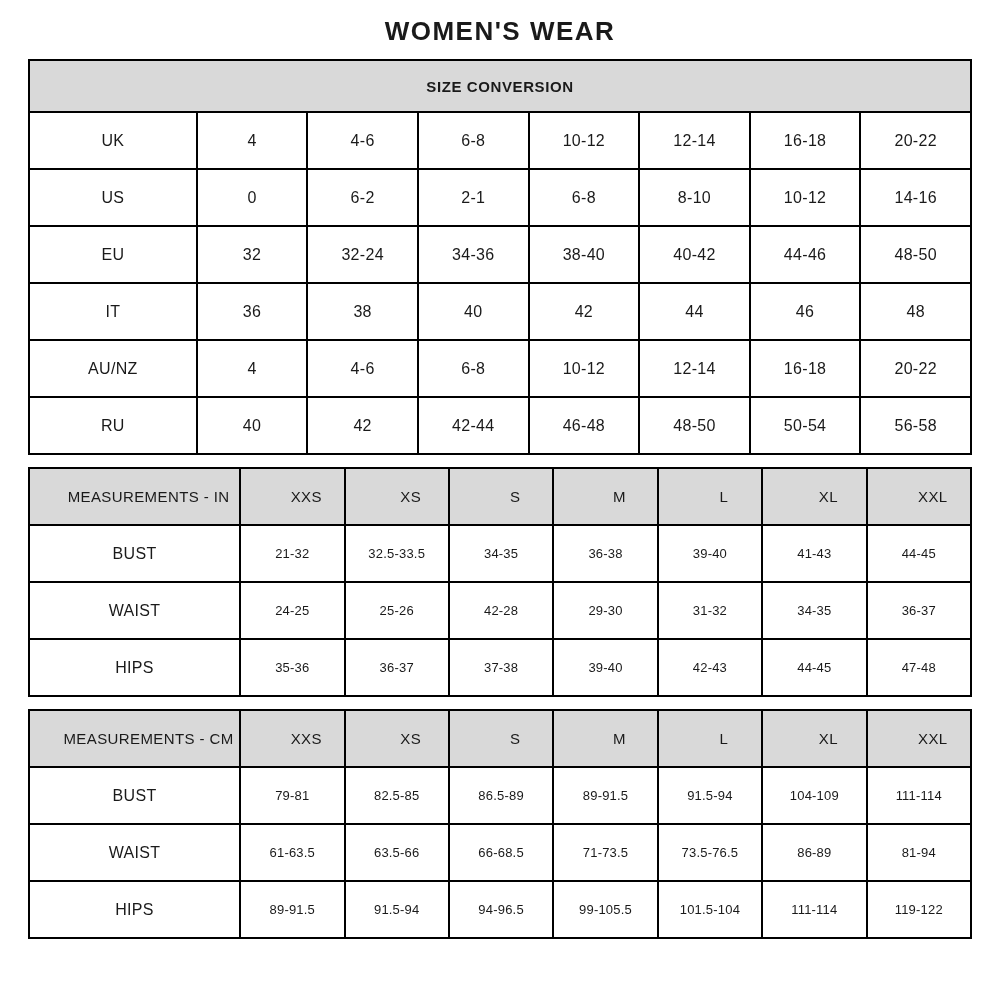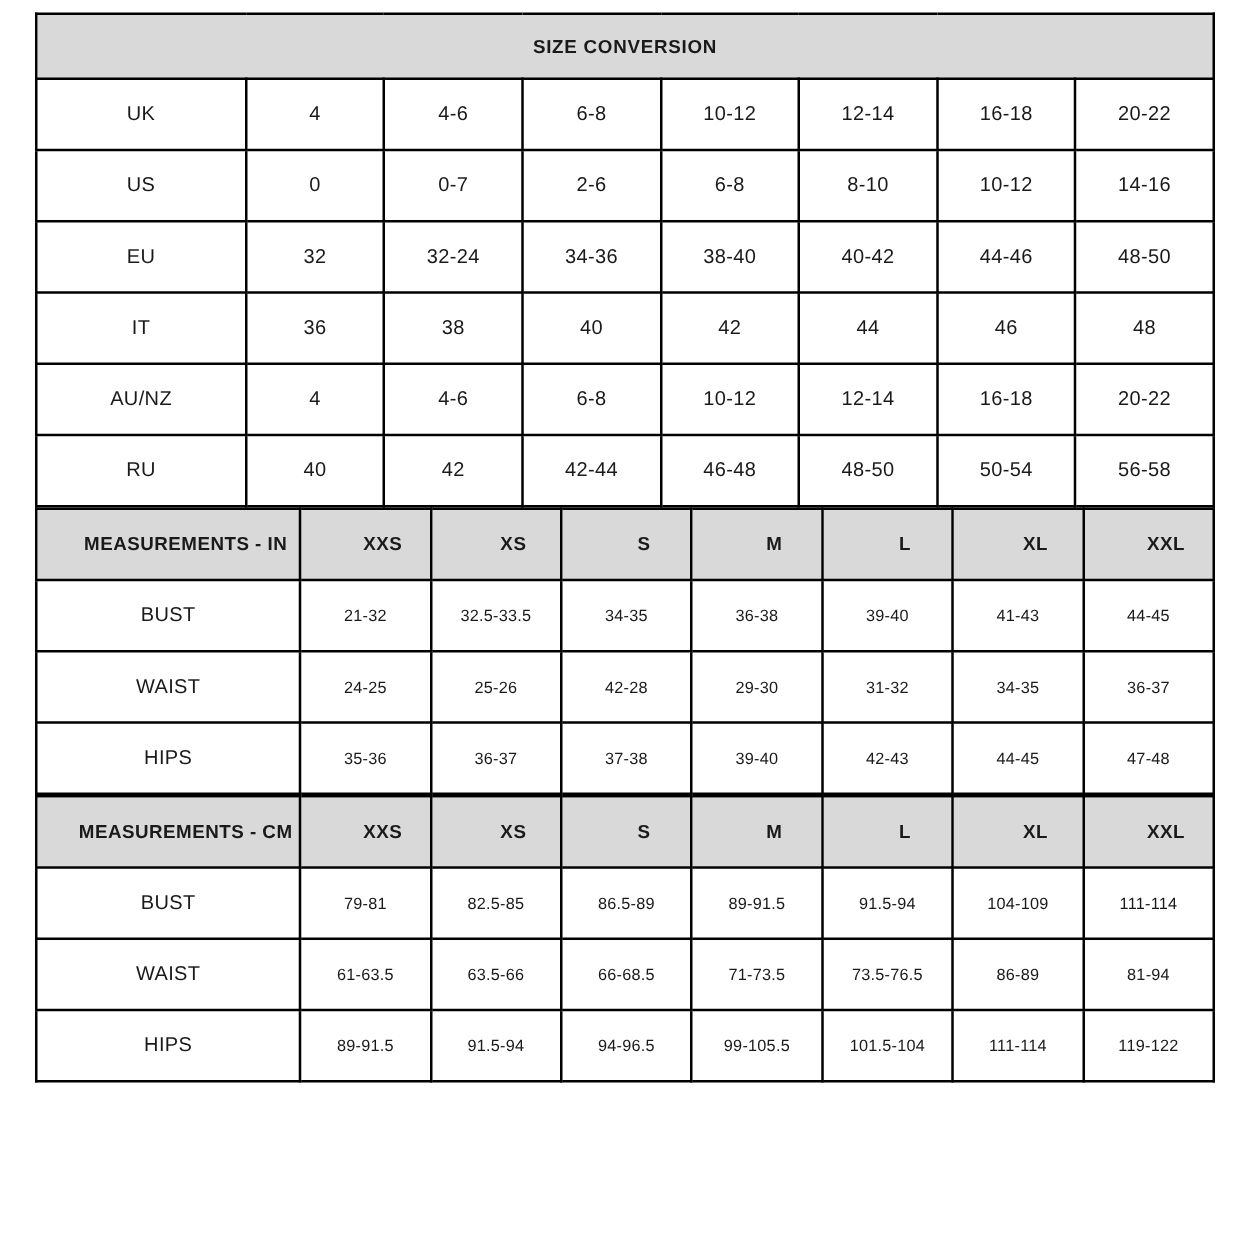--- a/index.html
+++ b/index.html
@@ -25,20 +25,21 @@
     text-align: center;
     font-size: 26px;
     font-weight: bold;
     letter-spacing: 1.5px;
     color: #1a1a1a;
   }
   table {
     width: 100%;
     border-collapse: collapse;
     table-layout: fixed;
+    margin-bottom: 12px;
   }
   table, td {
     border: 2px solid #000000;
   }
   td {
     text-align: center;
     vertical-align: middle;
     padding: 0 4px;
     overflow: hidden;
   }
@@ -54,40 +55,41 @@
     height: 55px;
     font-size: 16px;
     letter-spacing: 0.3px;
   }
   
   .t-meas td {
     height: 55px;
   }
   .t-meas .head-row td {
     background: #d9d9d9;
-    font-weight: bold;
+    font-weight: normal;
     font-size: 15px;
     letter-spacing: 0.4px;
     padding-left: 32px;
   }
   .t-meas td.row-label {
     font-size: 16px;
     letter-spacing: 0.3px;
   }
   .t-meas td.cell-value {
     font-size: 13px;
     letter-spacing: 0.2px;
     text-align: center;
   }
 </style>
 </head>
 <body>
 
 <div class="page">
 
+  <h1 class="page-title">WOMEN'S WEAR</h1>
 
   <table class="t-conv">
     <colgroup>
       <col style="width:17.8%">
       <col style="width:11.74%">
         <col style="width:11.74%">
         <col style="width:11.74%">
       <col style="width:11.74%">
         <col style="width:11.74%">
         <col style="width:11.74%">
@@ -103,22 +105,22 @@
           <td class="cell-value">4-6</td>
           <td class="cell-value">6-8</td>
           <td class="cell-value">10-12</td>
           <td class="cell-value">12-14</td>
           <td class="cell-value">16-18</td>
           <td class="cell-value">20-22</td>
         </tr>
         <tr>
           <td class="row-label">US</td>
           <td class="cell-value">0</td>
-          <td class="cell-value">0-7</td>
-          <td class="cell-value">2-6</td>
+          <td class="cell-value">6-2</td>
+          <td class="cell-value">2-1</td>
           <td class="cell-value">6-8</td>
           <td class="cell-value">8-10</td>
           <td class="cell-value">10-12</td>
           <td class="cell-value">14-16</td>
         </tr>
         <tr>
           <td class="row-label">EU</td>
           <td class="cell-value">32</td>
           <td class="cell-value">32-24</td>
           <td class="cell-value">34-36</td>

